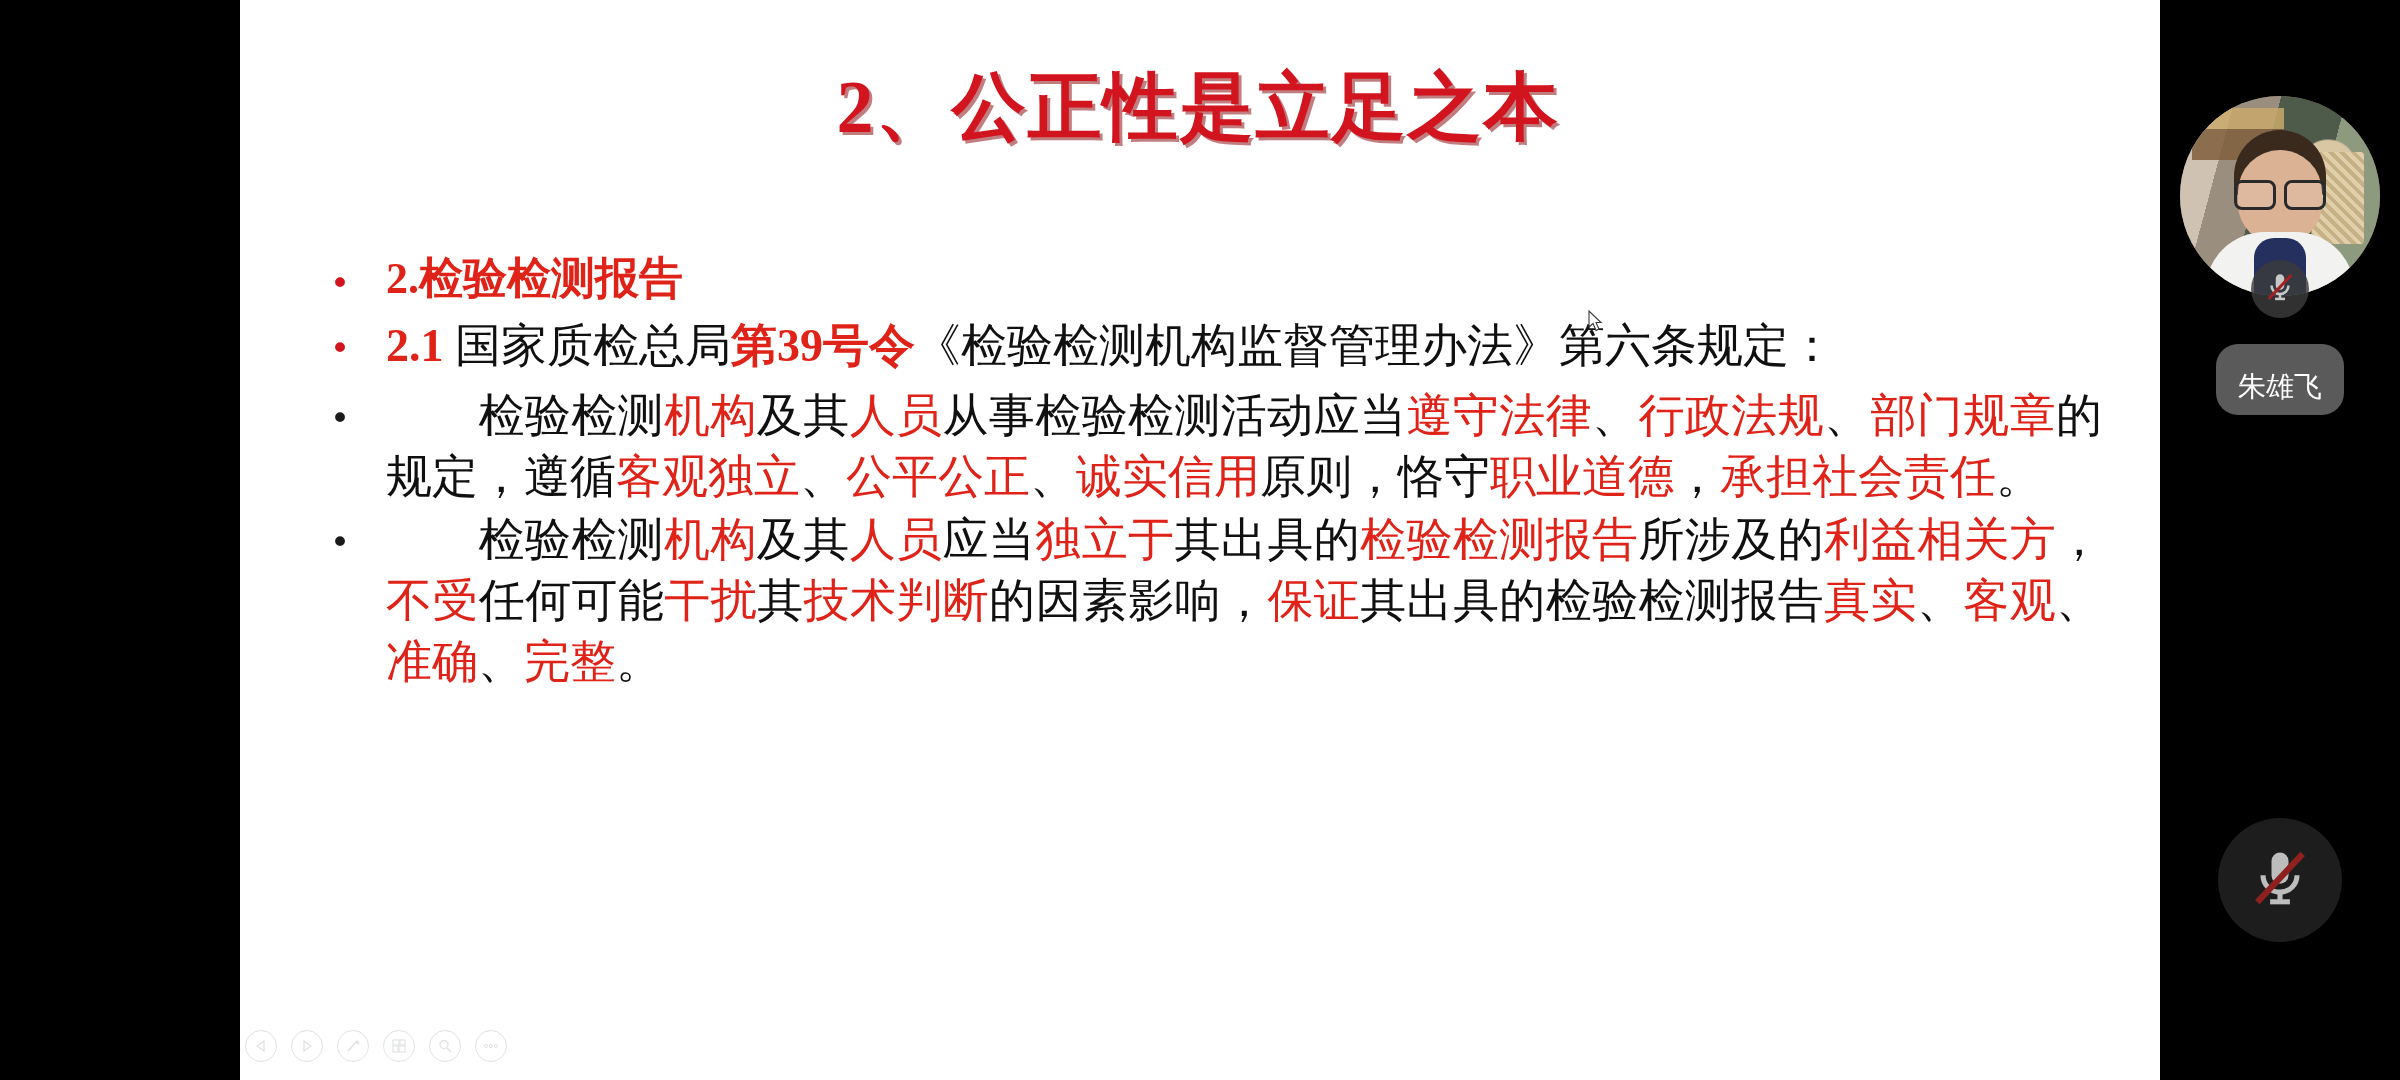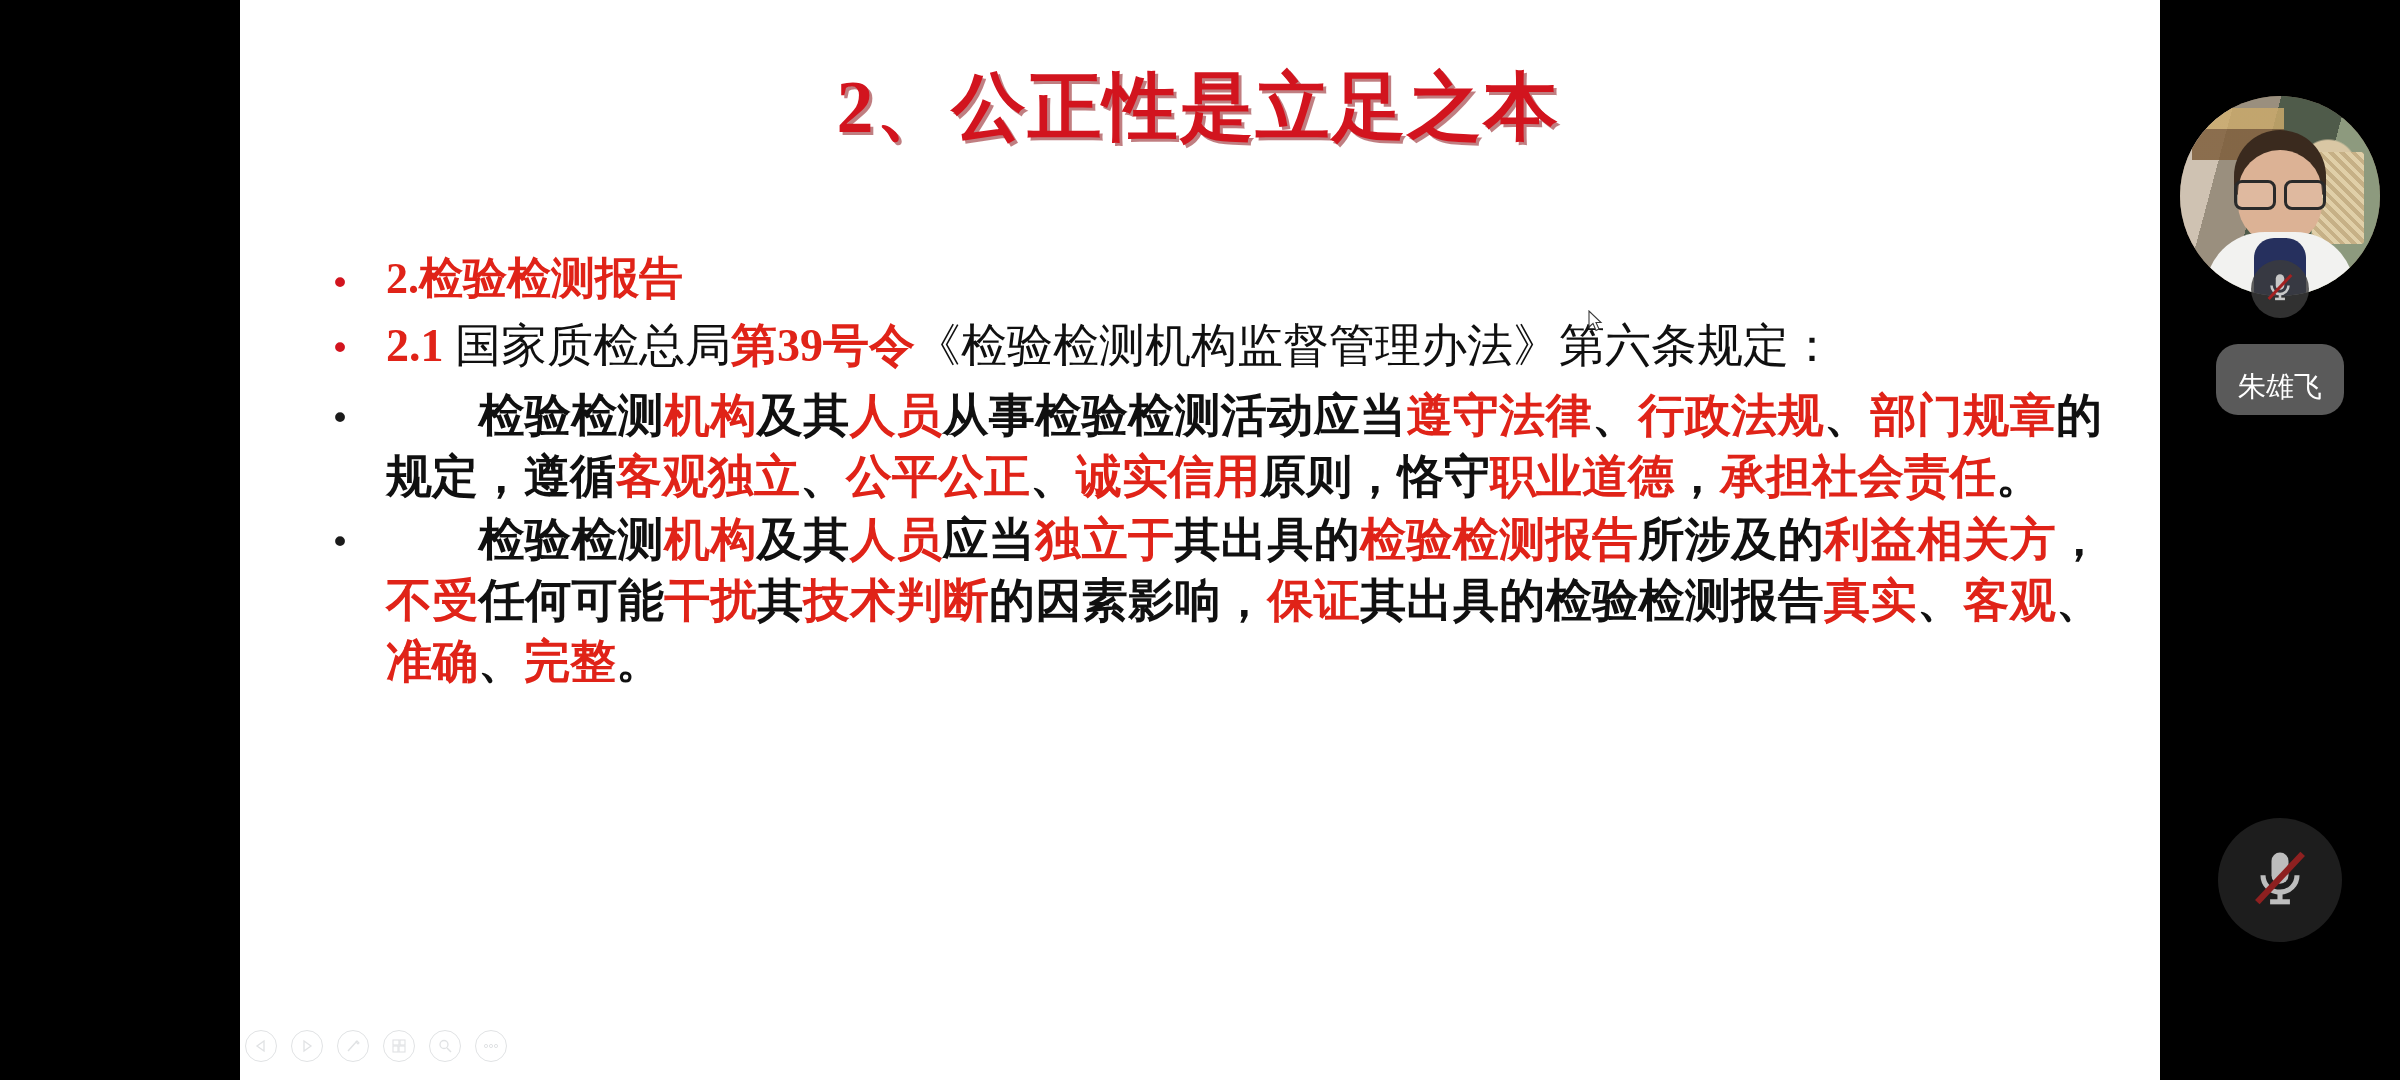--- a/index.html
+++ b/index.html
@@ -56,21 +56,21 @@
     color: #111;
     text-align: justify;
   }
 
   .r1 { margin-bottom: 6px; }
   .r2 { margin-bottom: 8px; }
   .r3 { margin-bottom: 2px; }
 
   .line-1 { font-size: 44px; font-weight: 700; color: #d2141e; }
   .line-2 { font-size: 46px; font-family: Liberation Serif, serif; }
-  .para   { font-size: 46px; line-height: 1.33; font-weight: bold; }
+  .para   { font-size: 46px; line-height: 1.33; }
 
   .red   { color: #e02318; }
   .black { color: #101010; }
   .bold  { font-weight: 700; }
   .ind   { display: inline-block; width: 92px; }
 
   
   .ppt-toolbar {
     position: absolute;
     left: 245px; bottom: 18px;

